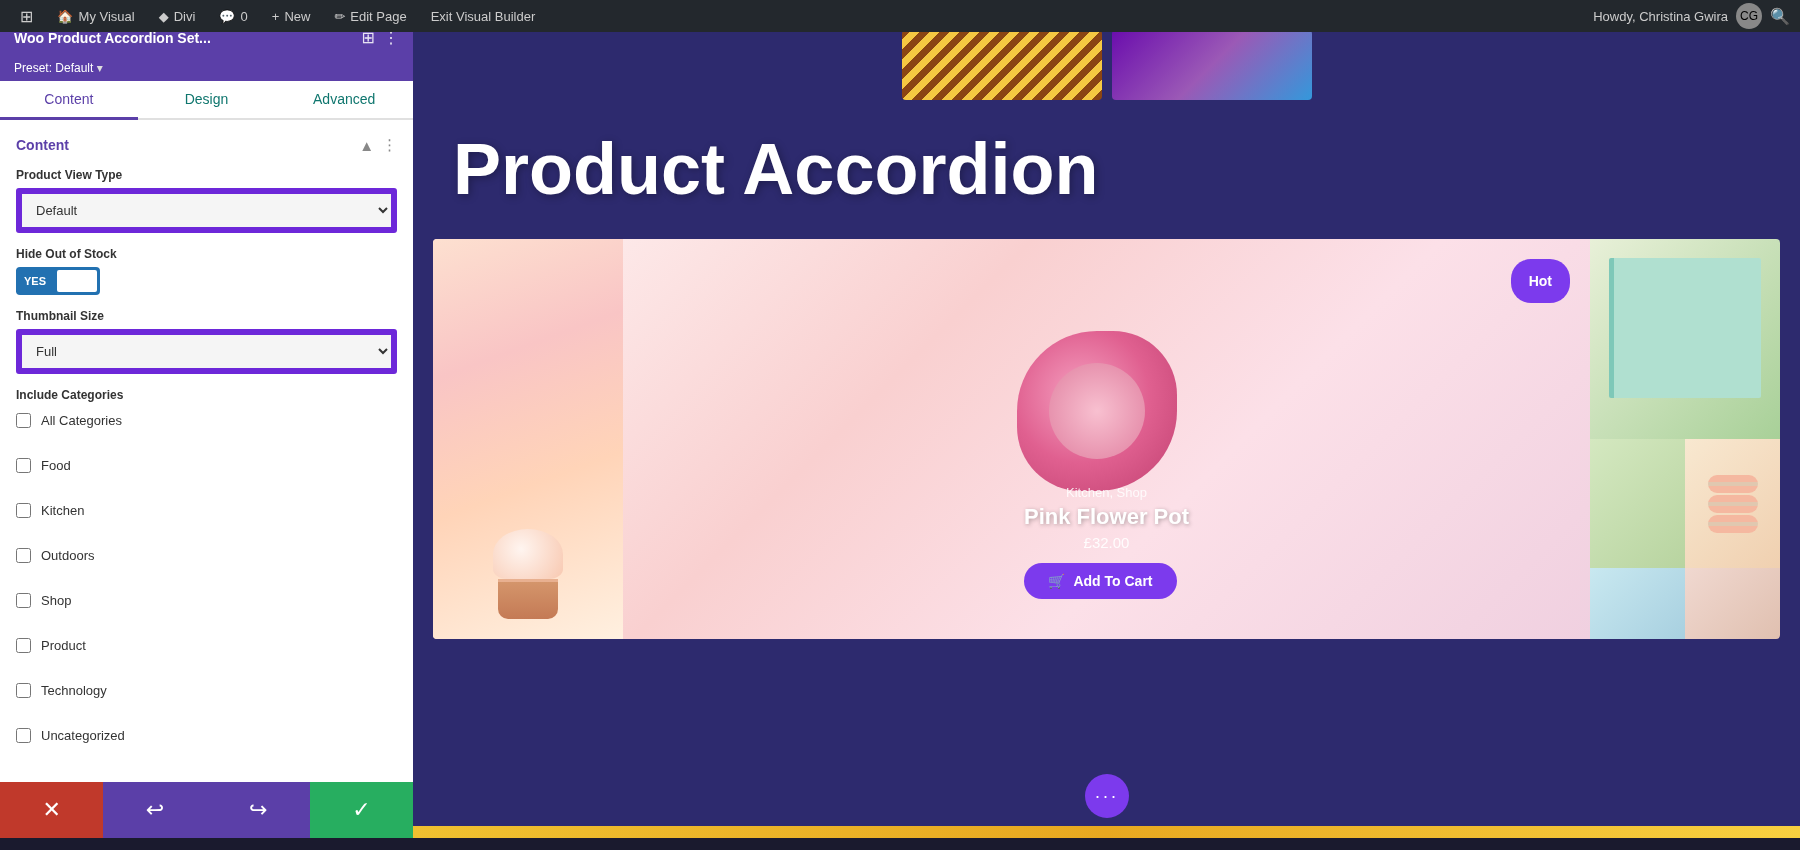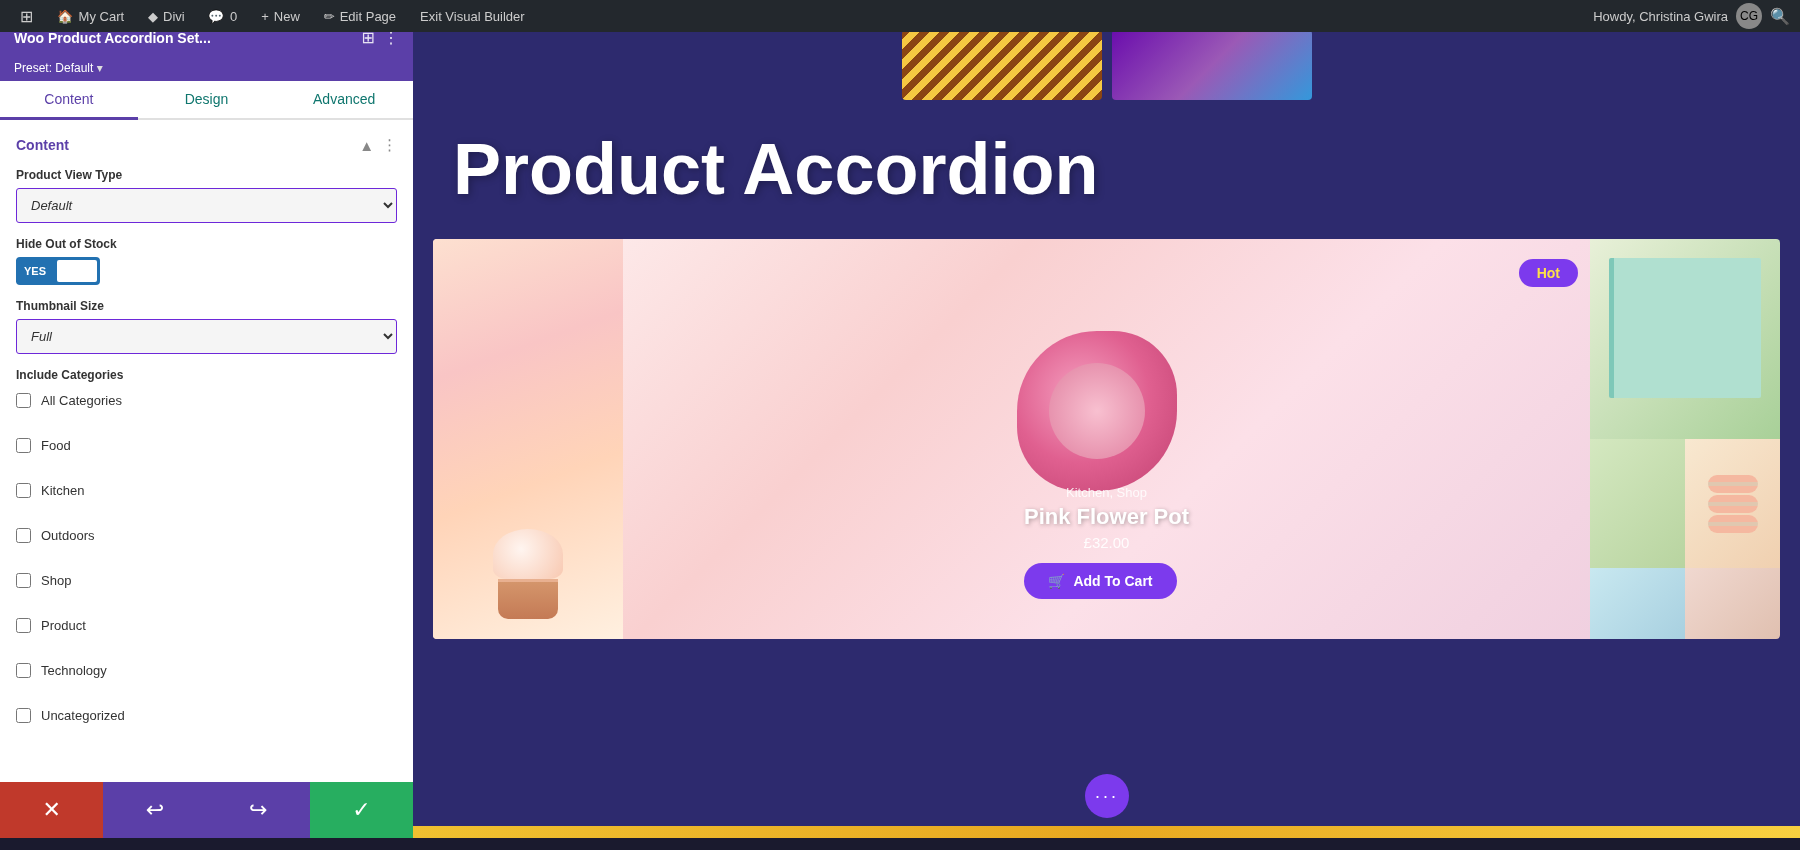--- a/index.html
+++ b/index.html
@@ -159,28 +159,27 @@
       color: #333;
       margin-bottom: 6px;
       margin-top: 14px;
       text-transform: none;
     }
     .field-label:first-child { margin-top: 0; }
 
     .select-field {
       width: 100%;
       padding: 8px 10px;
-      border: 1px solid #6d28d9;
+      border: 6px solid #6d28d9;
       border-radius: 3px;
       background: #f5f5f5;
       font-size: 13px;
       color: #333;
       appearance: auto;
       cursor: pointer;
-      font-style: italic;
     }
 
     
     .toggle-container {
       display: flex;
       align-items: center;
       gap: 8px;
     }
     .toggle-btn {
       display: flex;
@@ -391,26 +390,26 @@
       left: 20%;
       width: 60%;
       height: 60%;
       background: radial-gradient(circle, #f8c0d0, #e080a0);
       border-radius: 50%;
     }
 
     .hot-badge {
       position: absolute;
       top: 20px;
-      right: 12px;
+      right: 20px;
       background: #7c3aed;
-      color: #fde047;
+      color: #ffffff;
       font-size: 14px;
       font-weight: 700;
-      padding: 6px 18px;
+      padding: 14px 18px;
       border-radius: 20px;
       z-index: 10;
     }
 
     .product-info {
       position: relative;
       z-index: 5;
       text-align: center;
       color: #fff;
     }
@@ -527,21 +526,21 @@
 </head>
 <body>
 
 <div class="wp-admin-bar">
   <div class="bar-items">
     <div class="bar-item">
       <span class="icon">⊞</span>
     </div>
     <div class="bar-item">
       <span>🏠</span>
-      <span>My Cart</span>
+      <span>My Visual</span>
     </div>
     <div class="bar-item">
       <span>◆</span>
       <span>Divi</span>
     </div>
     <div class="bar-item">
       <span>💬</span>
       <span>0</span>
     </div>
     <div class="bar-item">

